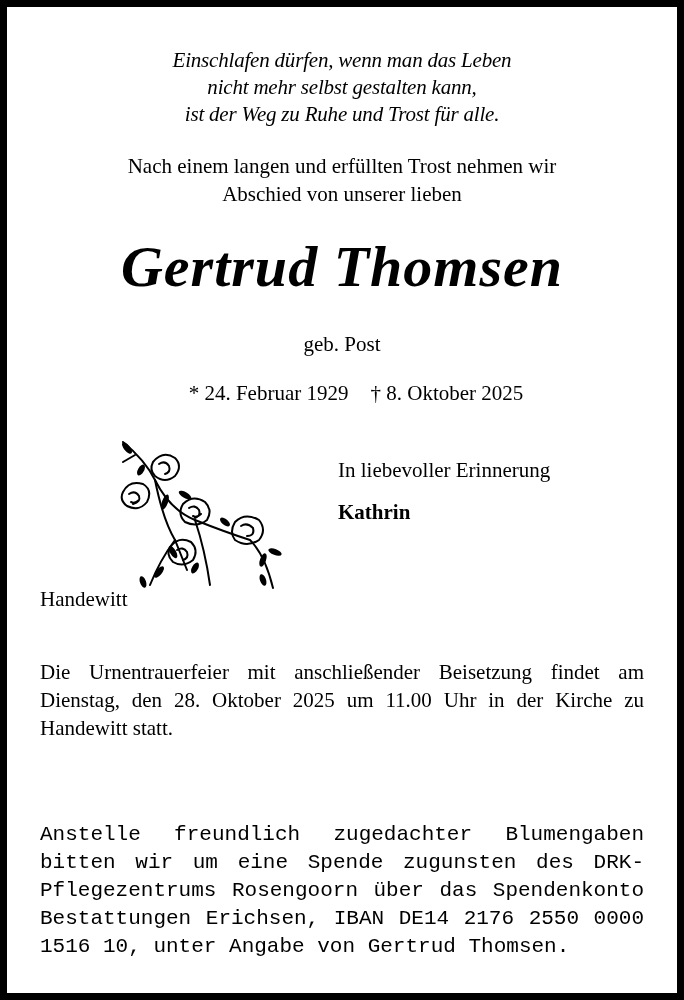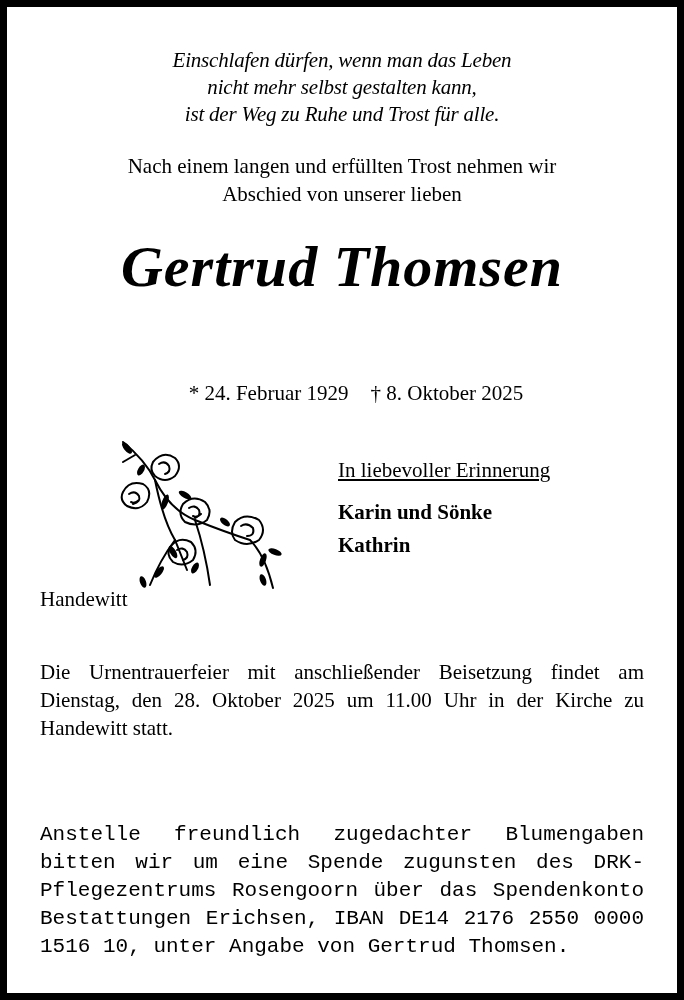--- a/index.html
+++ b/index.html
@@ -6,21 +6,21 @@
   body{width:684px;height:1000px;overflow:hidden;}
   .frame{position:absolute;left:0;top:0;width:684px;height:1000px;box-sizing:border-box;border:7px solid #000;background:#fff;}
   .serif{font-family:"Liberation Serif","DejaVu Serif",serif;color:#000;}
   .abs{position:absolute;white-space:nowrap;}
   .center{left:0;right:0;text-align:center;}
   .verse{font-style:italic;font-size:21px;line-height:27px;letter-spacing:-0.2px;}
   .intro{font-size:21px;line-height:28px;}
   .name{font-style:italic;font-weight:bold;font-size:58px;line-height:64px;letter-spacing:1px;}
   .maiden{font-size:21px;}
   .dates{font-size:21px;padding-left:28px;}
-  .memory{font-size:21px;text-decoration:underline;}
+  .memory{font-size:21px;}
   .mourner{font-weight:bold;font-size:21px;line-height:33px;}
   .body{font-size:21px;line-height:28px;}
   .para{position:absolute;left:40px;width:604px;text-align:justify;text-align-last:left;white-space:normal;}
   .roses{position:absolute;left:108px;top:433px;width:175px;height:150px;}
 </style>
 </head>
 <body>
 
 <div class="frame">
 
@@ -30,20 +30,21 @@
     <div>ist der Weg zu Ruhe und Trost für alle.</div>
   </div>
 
   <div class="abs center serif intro" style="top:145px;">
     <div>Nach einem langen und erfüllten Trost nehmen wir</div>
     <div>Abschied von unserer lieben</div>
   </div>
 
   <div class="abs center serif name" style="top:228px;">Gertrud Thomsen</div>
 
+  <div class="abs center serif maiden" style="top:325px;">geb. Post</div>
 
   <div class="abs center serif dates" style="top:374px;">
     <span>* 24. Februar 1929</span><span style="display:inline-block;width:22px;"></span><span>† 8. Oktober 2025</span>
   </div>
 
   <div class="roses">
     <svg width="175" height="150" viewBox="0 0 175 150" fill="none" stroke="#000" stroke-width="2" stroke-linecap="round">
 
       <path d="M8 2 Q30 20 40 40 Q55 70 80 80 Q110 92 135 100 Q150 115 158 148"></path>
       <path d="M40 40 Q48 80 60 100 Q68 120 72 130"></path>
@@ -77,21 +78,20 @@
         <path d="M126 86 q6 -4 12 2 q2 8 -6 8"></path>
         <path d="M56 106 q8 -10 20 -4 q8 8 2 18 q-10 8 -20 2 q-8 -8 -2 -16z"></path>
         <path d="M62 110 q6 -4 10 2 q2 6 -4 8"></path>
       </g>
     </svg>
   </div>
 
   <div class="abs serif memory" style="left:331px;top:451px;">In liebevoller Erinnerung</div>
 
   <div class="abs serif" style="left:331px;top:489px;">
-    <div class="mourner">Karin und Sönke</div>
     <div class="mourner">Kathrin</div>
   </div>
 
   <div class="abs serif body" style="left:33px;top:578px;">Handewitt</div>
 
   <div class="para serif body" style="left:33px;top:651px;width:604px;">Die Urnentrauerfeier mit anschließender Beisetzung findet am Dienstag, den 28. Oktober 2025 um 11.00 Uhr in der Kirche zu Handewitt statt.</div>
 
 
   <div class="para serif body" style="left:33px;top:814px;width:604px;font-family:Liberation Mono, monospace;">Anstelle freundlich zugedachter Blumengaben bitten wir um eine Spende zugunsten des DRK-Pflegezentrums Rosengoorn über das Spendenkonto Bestattungen Erichsen, IBAN DE14 2176 2550 0000 1516 10, unter Angabe von Gertrud Thomsen.</div>
 

